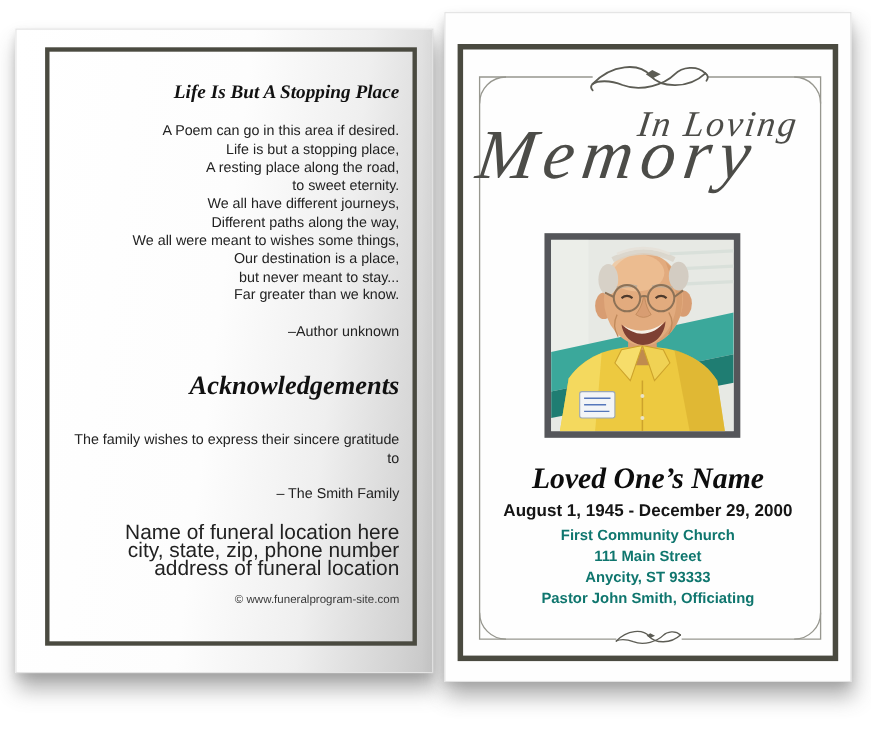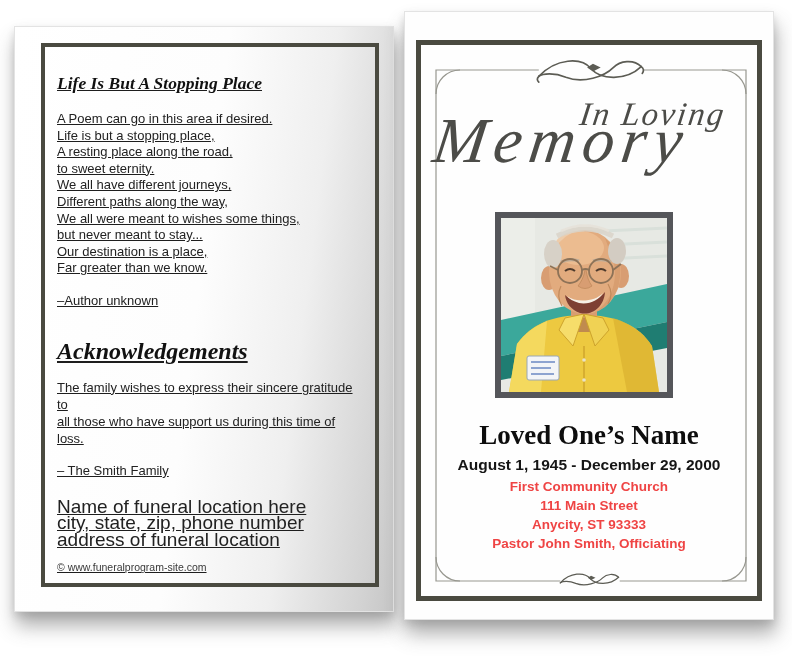--- a/index.html
+++ b/index.html
@@ -7,77 +7,76 @@
          font-family:"Liberation Sans",sans-serif;}
   .panel{position:absolute;background:#ffffff;border:1px solid #e3e3e3;
          box-shadow:2px 14px 18px rgba(80,80,80,.45), 0 4px 8px rgba(0,0,0,.12);}
   .panel.left{left:14px;top:26px;width:378px;height:584px;
       background:linear-gradient(97deg,#ffffff 0%,#fdfdfd 48%,#efefef 72%,#d2d2d2 93%,#c6c6c6 100%);}
   .panel.right{left:404px;top:11px;width:368px;height:607px;background:#fefefe;}
 
   
   .frame{position:absolute;top:16px;left:26px;right:14px;bottom:24px;
          border:4px solid #4a4a40;padding:26px 12px 0;box-sizing:border-box;
-         text-align:left;color:#1e1e1e;text-decoration:underline;}
+         text-align:right;color:#1e1e1e;}
   .poem-title{margin:0;font-family:"Liberation Serif",serif;font-style:italic;font-weight:bold;
          font-size:17.5px;color:#111;}
   .poem{margin-top:17px;font-size:13px;line-height:16.6px;color:#222;}
   .poem p,.ack-text p,.loc p{margin:0;}
   .attr{margin:16px 0 0;font-size:13px;color:#222;}
   .ack-title{margin:30px 0 0;font-family:"Liberation Serif",serif;font-style:italic;font-weight:bold;
          font-size:24px;color:#111;}
-  .ack-text{margin-top:14px;font-size:13px;line-height:17px;color:#222;}
+  .ack-text{margin-top:26px;font-size:13px;line-height:17px;color:#222;}
   .sig{margin:16px 0 16px;font-size:13px;color:#222;}
   .loc{margin-top:21px;font-size:19px;line-height:16.5px;color:#222;}
   .copy{margin:13px 0 0;font-size:10.5px;color:#3a3a3a;}
 
   
   .frame2{position:absolute;top:28px;left:11px;right:11px;bottom:18px;border:5px solid #4a4a40;}
   .innerframe{position:absolute;left:0;top:0;}
   .flourish{position:absolute;}
   .flourish.top{left:128px;top:42px;width:116px;height:33px;}
   .flourish.bottom{left:152px;top:558px;width:66px;height:19px;}
   .heading{position:absolute;left:0;top:0;width:100%;height:210px;color:#4c4c48;}
   .heading span{position:absolute;font-family:"Liberation Serif",cursive;font-style:italic;
          transform:skewX(-8deg);white-space:nowrap;line-height:1;}
   .inloving{right:48px;top:86px;font-size:33px;letter-spacing:2px;}
   .memory{left:29px;top:97px;font-size:64px;letter-spacing:7px;}
   .photo-frame{position:absolute;left:90px;top:200px;width:166px;height:174px;
          border:6px solid #55565a;background:#e7e9e4;}
   .details{position:absolute;left:0;right:0;top:408px;text-align:center;color:#111;}
-  .loved-name{margin:0;font-family:"Liberation Serif",serif;font-weight:bold;
+  .loved-name{margin:0;font-family:"Liberation Serif",serif;font-style:italic;font-weight:bold;
          font-size:27px;color:#0d0d0d;}
   .dates{margin:5px 0 3px;font-size:15.5px;font-weight:bold;color:#151515;}
-  .svc{margin:0;font-size:13.5px;line-height:19px;font-weight:bold;color:#ef4444;}
+  .svc{margin:0;font-size:13.5px;line-height:19px;font-weight:bold;color:#0f766e;}
 </style>
 </head>
 <body>
 
 <div class="stage">
 
   <section class="panel left">
     <div class="frame">
       <h2 class="poem-title">Life Is But A Stopping Place</h2>
       <div class="poem">
         <p>A Poem can go in this area if desired.</p>
         <p>Life is but a stopping place,</p>
         <p>A resting place along the road,</p>
         <p>to sweet eternity.</p>
         <p>We all have different journeys,</p>
         <p>Different paths along the way,</p>
         <p>We all were meant to wishes some things,</p>
+        <p>Our destination is a place,</p>
         <p>but never meant to stay...</p>
-        <p>Our destination is a place,</p>
         <p>Far greater than we know.</p>
       </div>
       <p class="attr">–Author unknown</p>
       <h2 class="ack-title">Acknowledgements</h2>
       <div class="ack-text">
         <p>The family wishes to express their sincere gratitude to</p>
-        <p>all those who have support us during this time of loss.</p>
       </div>
       <p class="sig">– The Smith Family</p>
       <div class="loc">
         <p>Name of funeral location here</p>
         <p>city, state, zip, phone number</p>
         <p>address of funeral location</p>
       </div>
       <p class="copy">© www.funeralprogram-site.com</p>
     </div>
   </section>

